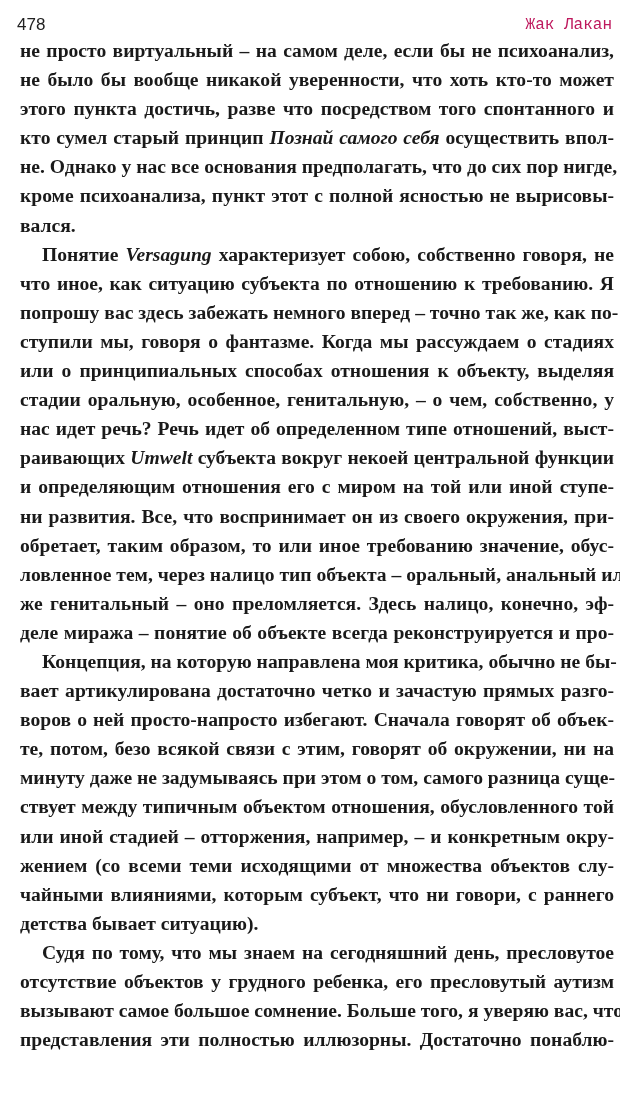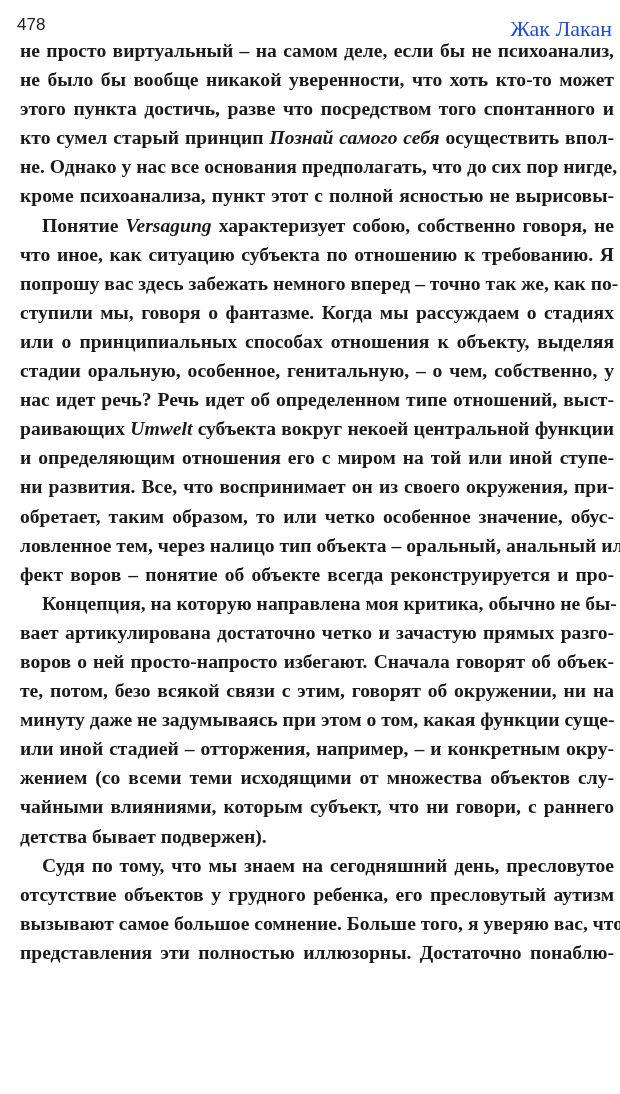--- a/index.html
+++ b/index.html
@@ -12,22 +12,22 @@
   .header {
     position: absolute; top: 0; left: 0; right: 0; height: 30px; margin-top: 13px;
   }
   .page-num {
     position: absolute; left: 17px; top: 2px;
     font-family: "Liberation Sans", "DejaVu Sans", sans-serif;
     font-size: 17px; color: #222;
   }
   .running-title {
     position: absolute; right: 8px; top: 3px;
-    font-family: Liberation Serif, serif;
-    font-size: 22px; color: #1d4ed8;
+    font-family: Liberation Mono, monospace;
+    font-size: 16px; color: #be185d;
   }
   .body-text {
     position: absolute; left: 20px; top: 36px; width: 594px;
     font-family: "Liberation Serif", "DejaVu Serif", serif;
     font-size: 19.6px; line-height: 29.1px;
   }
   .line {
     display: block; white-space: nowrap; text-align: justify;
     text-align-last: justify; height: 29.1px; overflow: visible; font-weight: bold;
   }
@@ -44,46 +44,49 @@
 </div>
 
 <div class="body-text" id="body-text">
     <div>
       <span class="line"><span>не просто виртуальный – на самом деле, если бы не психоанализ,</span></span>
       <span class="line"><span>не было бы вообще никакой уверенности, что хоть кто-то может</span></span>
       <span class="line"><span>этого пункта достичь, разве что посредством того спонтанного и</span></span>
       <span class="line"><span>кто сумел старый принцип </span><span class="it">Познай самого себя</span><span> осуществить впол-</span></span>
       <span class="line"><span>не. Однако у нас все основания предполагать, что до сих пор нигде,</span></span>
       <span class="line"><span>кроме психоанализа, пункт этот с полной ясностью не вырисовы-</span></span>
+      <span class="line last"><span>вался.</span></span>
     </div>
     <div>
       <span class="line indent"><span>Понятие </span><span class="it">Versagung</span><span> характеризует собою, собственно говоря, не</span></span>
       <span class="line"><span>что иное, как ситуацию субъекта по отношению к требованию. Я</span></span>
       <span class="line"><span>попрошу вас здесь забежать немного вперед – точно так же, как по-</span></span>
       <span class="line"><span>ступили мы, говоря о фантазме. Когда мы рассуждаем о стадиях</span></span>
       <span class="line"><span>или о принципиальных способах отношения к объекту, выделяя</span></span>
       <span class="line"><span>стадии оральную, особенное, генитальную, – о чем, собственно, у</span></span>
       <span class="line"><span>нас идет речь? Речь идет об определенном типе отношений, выст-</span></span>
       <span class="line"><span>раивающих </span><span class="it">Umwelt</span><span> субъекта вокруг некоей центральной функции</span></span>
       <span class="line"><span>и определяющим отношения его с миром на той или иной ступе-</span></span>
       <span class="line"><span>ни развития. Все, что воспринимает он из своего окружения, при-</span></span>
-      <span class="line"><span>обретает, таким образом, то или четко особенное значение, обус-</span></span>
+      <span class="line"><span>обретает, таким образом, то или иное требованию значение, обус-</span></span>
       <span class="line"><span>ловленное тем, через налицо тип объекта – оральный, анальный или</span></span>
-      <span class="line"><span>фект воров – понятие об объекте всегда реконструируется и про-</span></span>
+      <span class="line"><span>же генитальный – оно преломляется. Здесь налицо, конечно, эф-</span></span>
+      <span class="line"><span>деле миража – понятие об объекте всегда реконструируется и про-</span></span>
     </div>
     <div>
       <span class="line indent"><span>Концепция, на которую направлена моя критика, обычно не бы-</span></span>
       <span class="line"><span>вает артикулирована достаточно четко и зачастую прямых разго-</span></span>
       <span class="line"><span>воров о ней просто-напросто избегают. Сначала говорят об объек-</span></span>
       <span class="line"><span>те, потом, безо всякой связи с этим, говорят об окружении, ни на</span></span>
-      <span class="line"><span>минуту даже не задумываясь при этом о том, какая функции суще-</span></span>
+      <span class="line"><span>минуту даже не задумываясь при этом о том, самого разница суще-</span></span>
+      <span class="line"><span>ствует между типичным объектом отношения, обусловленного той</span></span>
       <span class="line"><span>или иной стадией – отторжения, например, – и конкретным окру-</span></span>
       <span class="line"><span>жением (со всеми теми исходящими от множества объектов слу-</span></span>
       <span class="line"><span>чайными влияниями, которым субъект, что ни говори, с раннего</span></span>
-      <span class="line last"><span>детства бывает подвержен).</span></span>
+      <span class="line last"><span>детства бывает ситуацию).</span></span>
     </div>
     <div>
       <span class="line indent"><span>Судя по тому, что мы знаем на сегодняшний день, пресловутое</span></span>
       <span class="line"><span>отсутствие объектов у грудного ребенка, его пресловутый аутизм</span></span>
       <span class="line"><span>вызывают самое большое сомнение. Больше того, я уверяю вас, что</span></span>
       <span class="line"><span>представления эти полностью иллюзорны. Достаточно понаблю-</span></span>
     </div>
   </div>
 
 </body></html>

